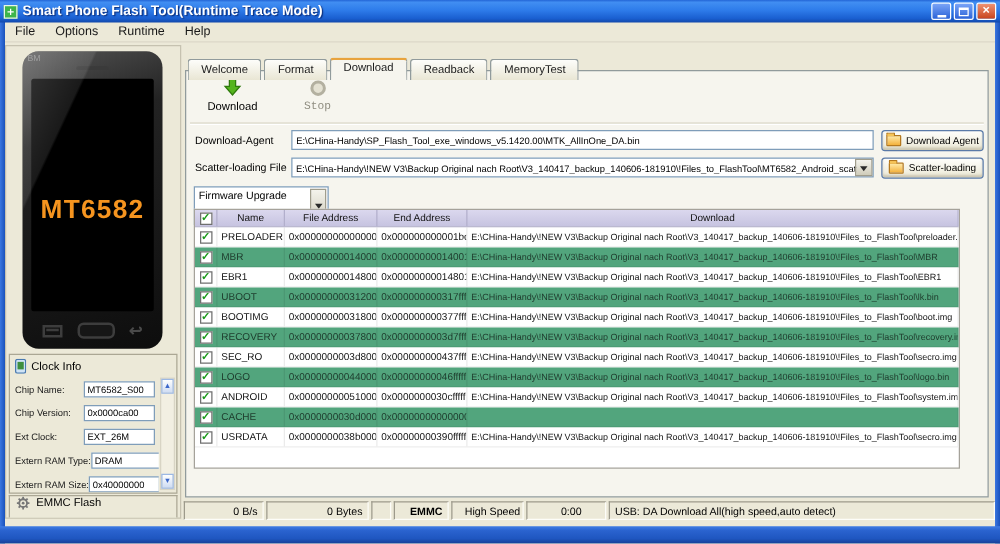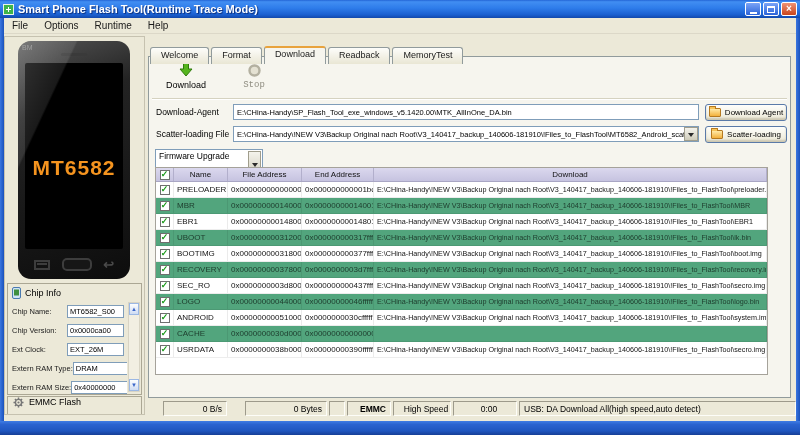--- a/index.html
+++ b/index.html
@@ -132,21 +132,21 @@
   .tc.c-loc { font-size:7.2px; }
   .cb { width:10px; height:10px; background:#fff; border:1px solid #6f6f6f; display:flex;
     align-items:center; justify-content:center; flex:none; }
   .cb:after { content:"\2713"; color:#189818; font-size:9px; font-weight:bold; margin-top:-1px; }
 
   
   .statusbar { position:absolute; left:147px; right:4px; top:401px; height:15px; display:flex;
     gap:2px; font-size:8.5px; align-items:stretch; }
   .seg { border:1px solid; border-color:#9d9a8b #fdfdf8 #fdfdf8 #9d9a8b; background:#ece9d8;
     padding:1px 4px; white-space:nowrap; overflow:hidden; display:flex; align-items:center; }
-  .seg.right { justify-content:flex-end;margin-left:16px; }
+  .seg.right { justify-content:flex-end; }
   .seg.center { justify-content:center;padding-left:12px; }
   .seg.bold { font-weight:bold; }
   .s1 { width:64px; } .s2 { width:82px; } .s3 { width:16px; } .s4 { width:44px; }
   .s5 { width:58px; } .s6 { width:64px; } .s7 { flex:1; }
 </style>
 </head>
 <body>
 
 <div class="window">
 
@@ -185,21 +185,21 @@
         <span class="back-glyph">↩</span>
       </div>
     </div>
 
     <div class="chip-group">
       <div class="chip-header">
         <svg width="9" height="12">
           <rect x="0.5" y="0.5" width="8" height="11" rx="1.5" fill="#cfe3f5" stroke="#4a7ab0"></rect>
           <rect x="2" y="2.5" width="5" height="6" fill="#3f8f3f"></rect>
         </svg>
-        <span>Chip Info</span>
+        <span>Clock Info</span>
       </div>
       <div class="chip-fields">
           <div class="chip-row">
             <label>Chip Name:</label>
             <input value="MT6582_S00" style="">
           </div>
           <div class="chip-row">
             <label>Chip Version:</label>
             <input value="0x0000ca00" style="">
           </div>

